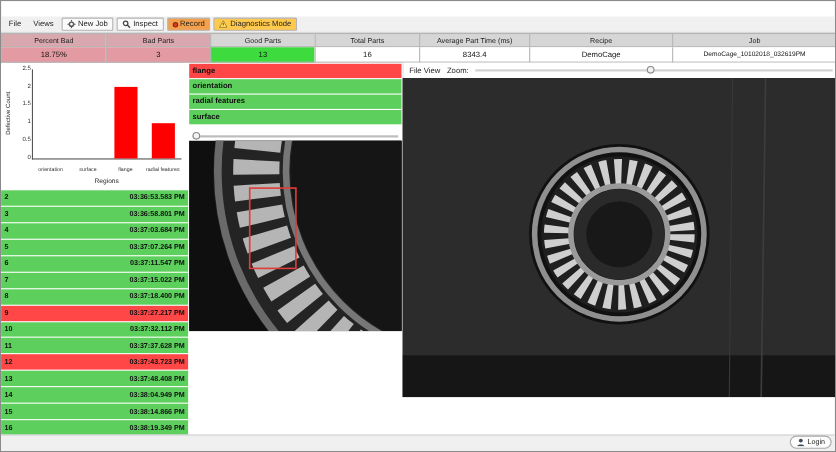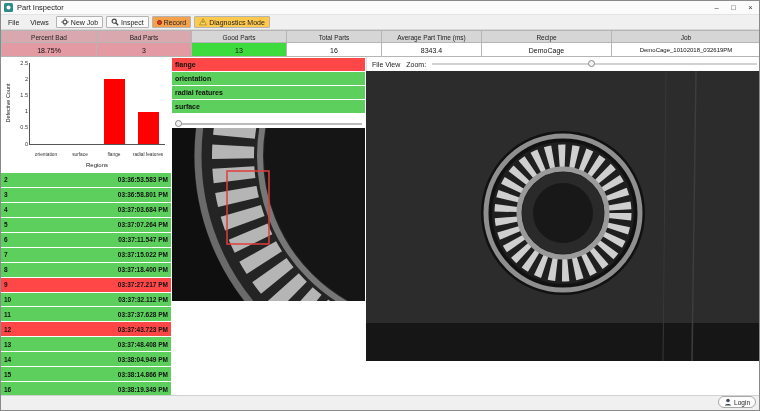--- a/index.html
+++ b/index.html
@@ -62,32 +62,20 @@
 
   
   .footer { position:absolute; left:0; right:0; bottom:0; height:15px; background:#f0f0f0; border-top:1px solid #d2d2d2; }
   .login-btn { position:absolute; right:3px; bottom:2px; height:12px; display:flex; align-items:center; gap:2px; background:#fdfdfd; border:1px solid #a8a8a8; border-radius:6px; padding:0 5px; font-size:6.5px; color:#222; }
 </style>
 </head>
 <body>
 
 <div class="app">
 
-  <div class="titlebar">
-    <svg class="app-icon" width="9" height="9" viewBox="0 0 9 9">
-      <rect width="9" height="9" rx="1.5" fill="#2e8b8b"></rect>
-        <circle cx="4.5" cy="4.5" r="2" fill="#fff"></circle>
-    </svg>
-    <span class="title-text">Part Inspector</span>
-    <div class="win-controls">
-      <div class="win-btn">–</div>
-      <div class="win-btn">□</div>
-      <div class="win-btn">×</div>
-    </div>
-  </div>
 
   <div class="toolbar">
     <span class="menu-item">File</span>
     <span class="menu-item">Views</span>
     <div class="tool-btn">
       <svg width="8" height="8" viewBox="0 0 10 10">
         <circle cx="5" cy="5" r="2.4" fill="none" stroke="#555" stroke-width="1.6"></circle>
         <g stroke="#555" stroke-width="1.3">
           <line x1="5" y1="0.3" x2="5" y2="2"></line>
             <line x1="5" y1="8" x2="5" y2="9.7"></line>

